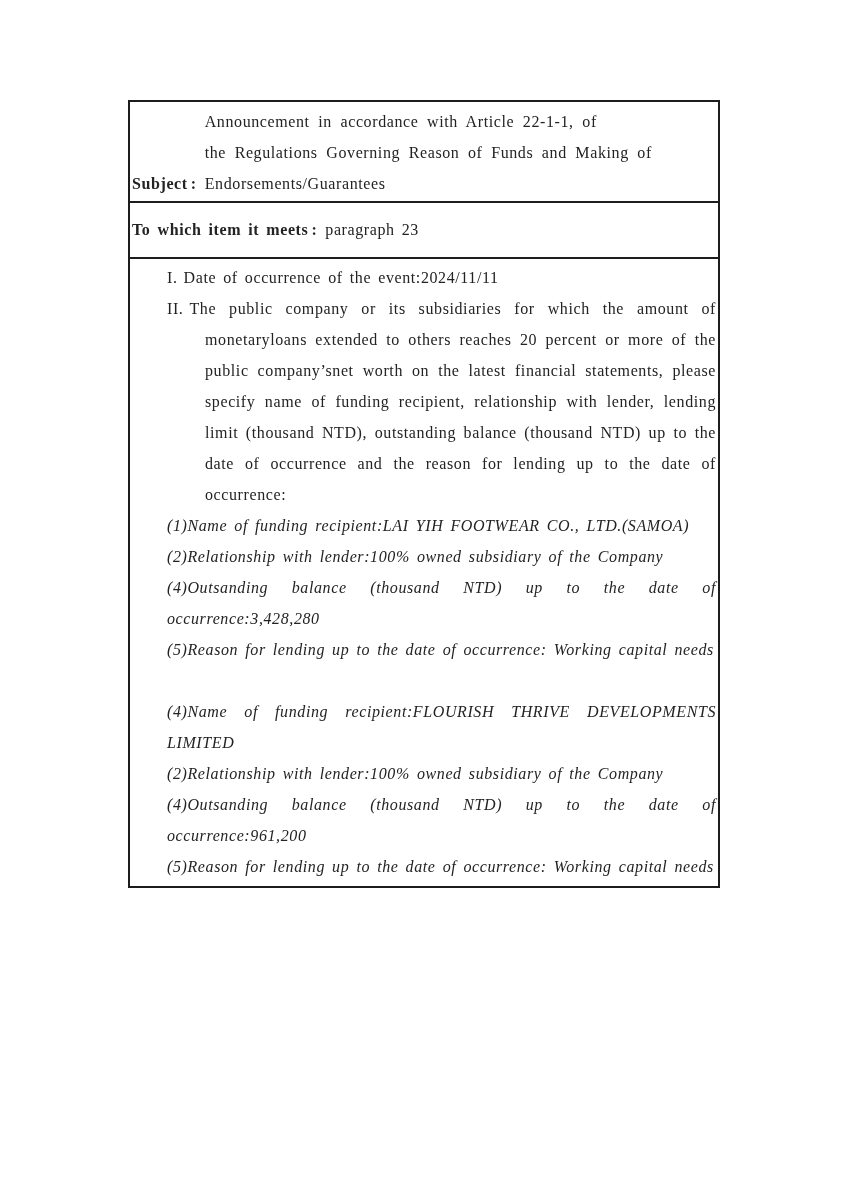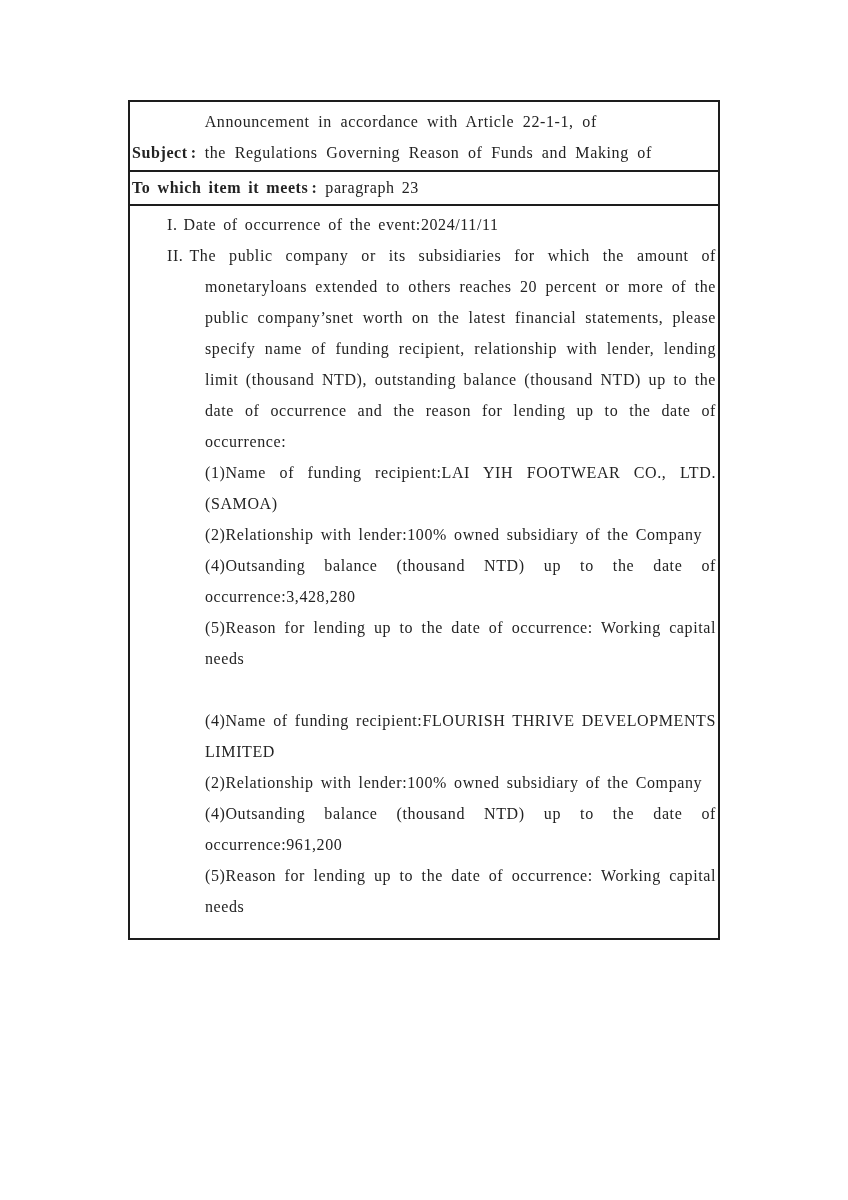--- a/index.html
+++ b/index.html
@@ -39,51 +39,52 @@
     display: flex;
     align-items: flex-end;
     padding: 4px 2px 2px 2px;
     line-height: 31px;
   }
   .subject-lines { flex: 1; word-spacing: 4px; }
 
   .row-single {
     height: 32px;
     line-height: 32px;
-    padding: 0 2px;
+    padding: 11px 2px;
     white-space: nowrap;
   }
   .row-single .value { letter-spacing: 0.6px; }
 
   .row-body {
-    padding: 3px 2px 16px 37px;
+    padding: 3px 2px 4px 37px;
     line-height: 31px;
     text-align: justify;
   }
   .main-item {
     padding-left: 38px;
     text-indent: -38px;
     margin: 0;
   }
   .numeral { padding-right: 6px; }
   .sub-item {
-    margin-left: 38px;
+    font-style: italic;
   }
   .blank-line { height: 31px; }
 </style>
 </head>
 <body>
 
 <div class="doc-table">
 
   <div class="row row-subject">
     <span class="label"><span>Subject</span><span class="colon">:</span></span>
     <div class="subject-lines">
       <div>Announcement in accordance with Article 22-1-1, of</div>
       <div>the Regulations Governing Reason of Funds and Making of</div>
+      <div>Endorsements/Guarantees</div>
     </div>
   </div>
 
   <div class="row row-single">
     <span class="label"><span>To which item it meets</span><span class="colon">:</span></span><span class="value">paragraph 23</span>
   </div>
 
 
 
   <div class="row row-body">

